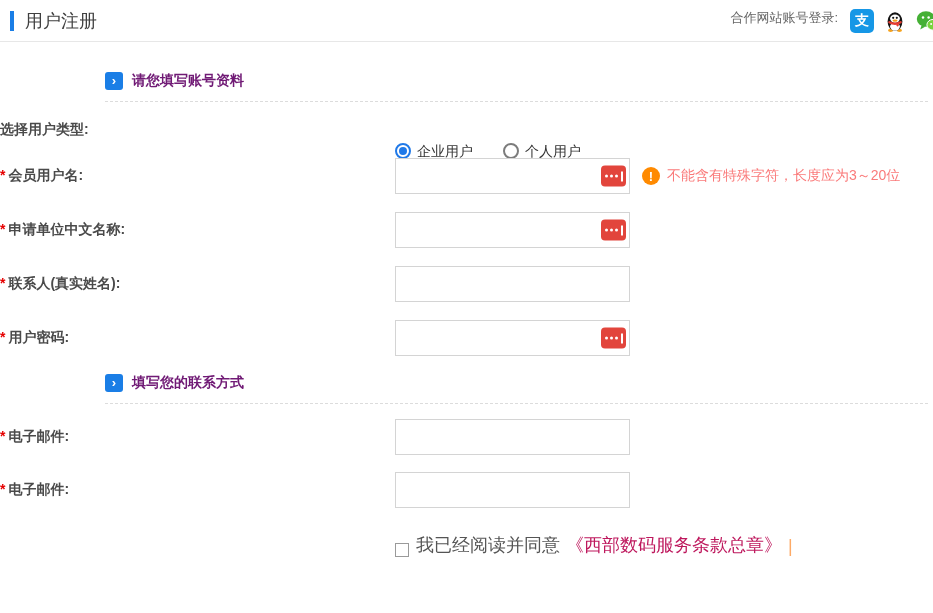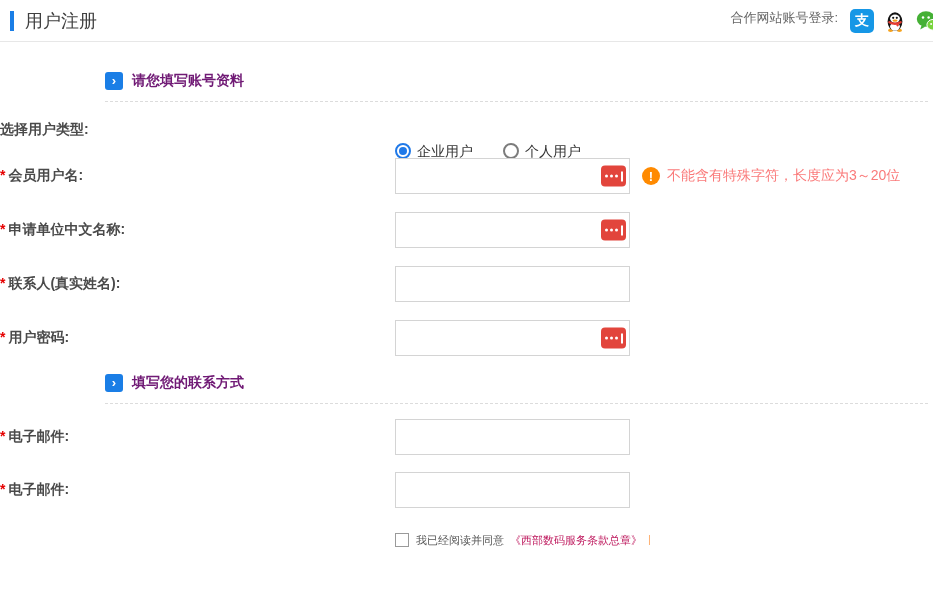--- a/index.html
+++ b/index.html
@@ -54,21 +54,21 @@
   .rdo.on { border-color:#2079e8; }
   .rdo.on::after { content:""; position:absolute; inset:2px; border-radius:50%; background:#2079e8; }
 
   
   .err { display:flex; align-items:center; margin-left:12px; }
   .warn { width:18px; height:18px; border-radius:50%; background:#ff8a00; color:#fff;
           font-size:13px; font-weight:bold; display:flex; align-items:center; justify-content:center; }
   .err-text { margin-left:7px; font-size:14px; color:#fa7a7a; }
 
   
-  .agree { margin-left:395px; margin-top:25px; display:flex; align-items:flex-start; font-size:11px; color:#555; }
+  .agree { margin-left:395px; margin-top:25px; display:flex; align-items:flex-end; font-size:18px; color:#555; }
   .chk { width:14px; height:14px; border:1px solid #9a9a9a; background:#fff; margin-right:7px; cursor:pointer; }
   .agree-text { margin-right:6px; }
   .link { color:#be185d; text-decoration:none; cursor:pointer; }
   .sep { color:#fdaa66; margin:0 6px; }
 </style>
 </head>
 <body>
 
 <div class="page">
 

